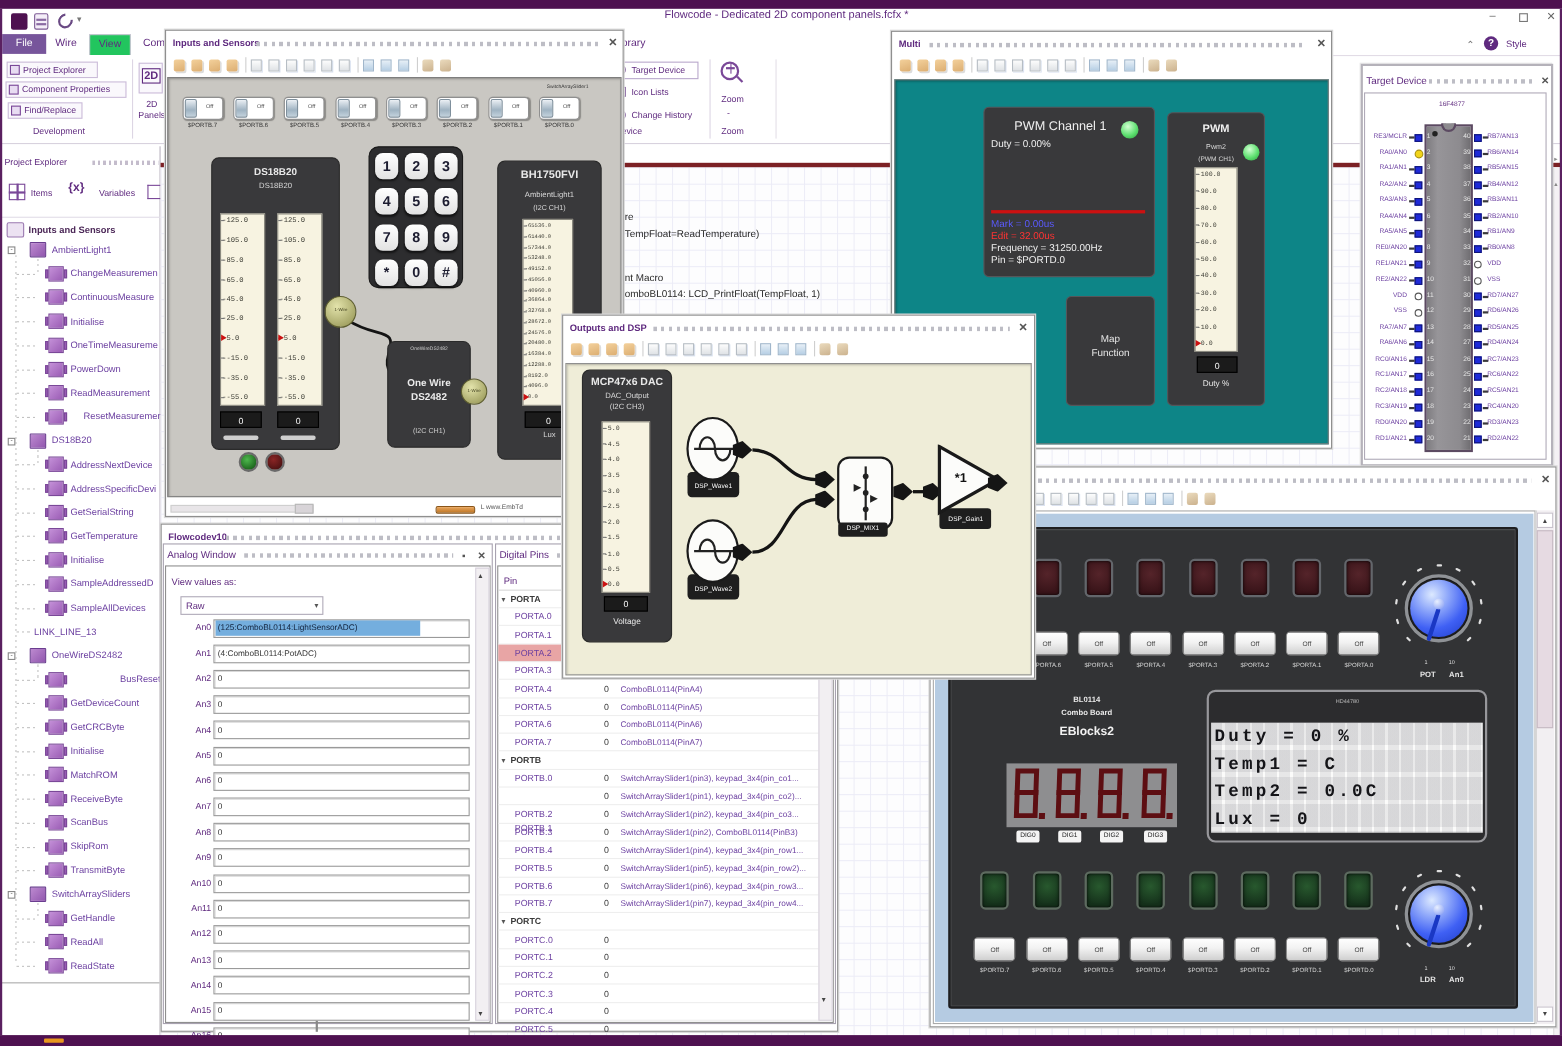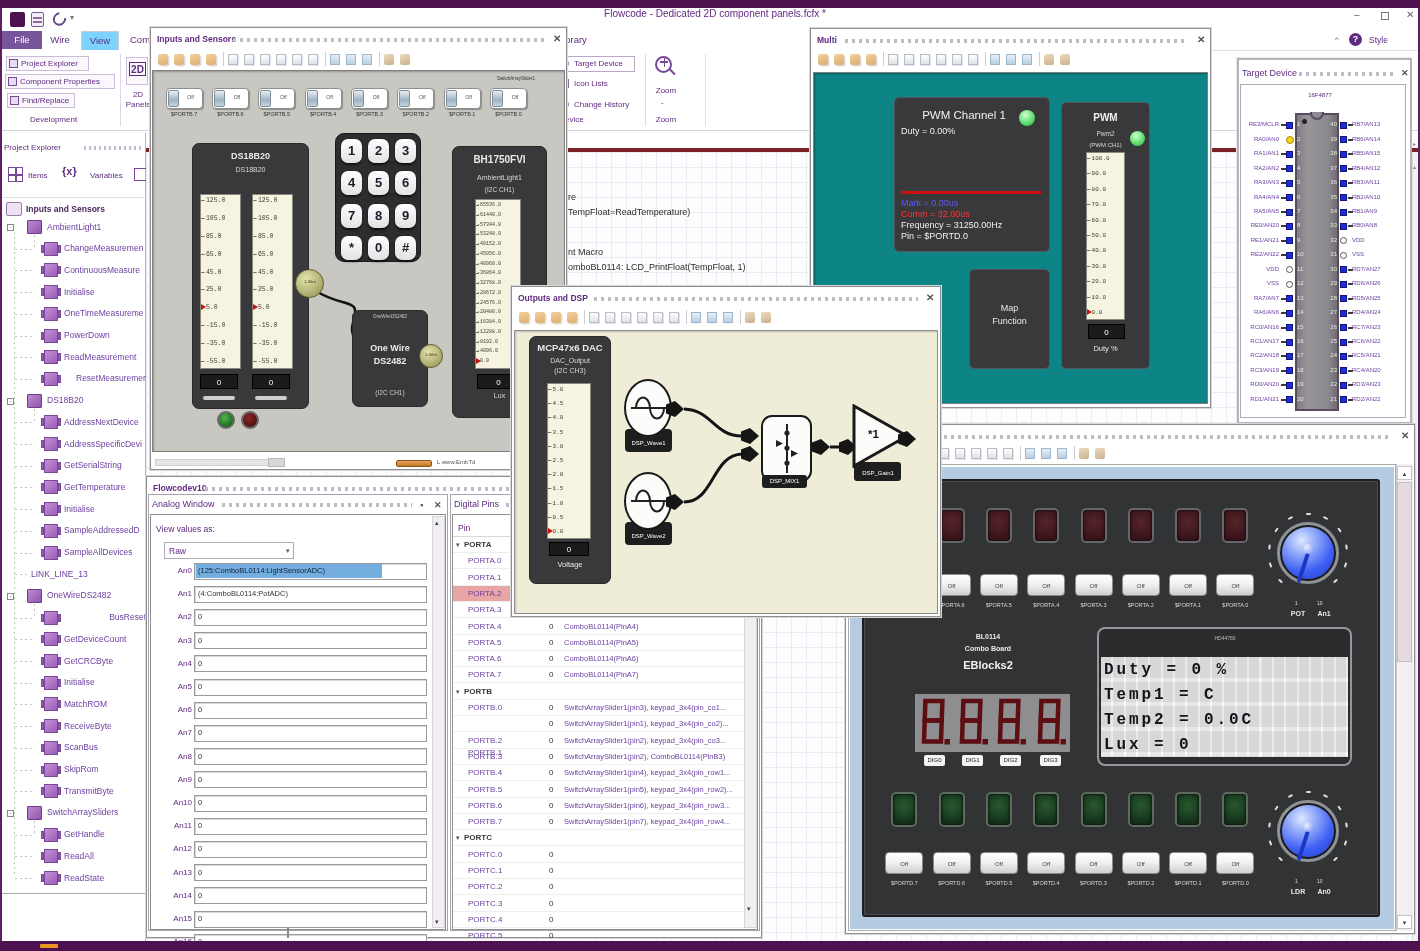--- a/index.html
+++ b/index.html
@@ -16,21 +16,21 @@
 <div class="ab" style="left:500px;top:8px;width:430px;height:12px;font:10px 'Liberation Sans',sans-serif;color:#5f2a7f;text-align:center;">Flowcode - Dedicated 2D component panels.fcfx *</div>
 <div class="ab" style="left:1354px;top:9px;width:10px;height:11px;font:10px 'Liberation Sans',sans-serif;color:#666;">–</div>
 <div class="ab" style="left:1381px;top:12px;width:8px;height:8px;border:1.2px solid #777;"></div>
 <div class="ab" style="left:1406px;top:9px;width:10px;height:11px;font:10px 'Liberation Sans',sans-serif;color:#666;">✕</div>
 <div class="ab" style="left:1333px;top:36px;width:10px;height:10px;font:9px 'Liberation Sans',sans-serif;color:#777;">⌃</div>
 <div class="ab" style="left:1349px;top:33px;width:13px;height:13px;background:#5f2a7f;border-radius:50%;color:#fff;font:bold 9px 'Liberation Sans',sans-serif;text-align:center;line-height:13px;">?</div>
 <div class="ab" style="left:1369px;top:35px;width:40px;height:10px;font:8.5px 'Liberation Sans',sans-serif;color:#5f2a7f;">Style</div>
 <div class="ab" style="left:1212px;top:50px;width:208px;height:1px;background:#e2dce6;"></div>
 <div class="ab" style="left:2px;top:31px;width:40px;height:18px;background:#77559b;color:#fff;font:9.5px 'Liberation Sans',sans-serif;text-align:center;line-height:18px;">File</div>
 <div class="ab" style="left:44px;top:31px;width:32px;height:18px;color:#5f2a7f;font:9.5px 'Liberation Sans',sans-serif;text-align:center;line-height:18px;">Wire</div>
-<div class="ab" style="left:81px;top:31px;width:38px;height:19px;background:#7dd3fc;border:1px solid #cfc8d8;border-bottom:none;color:#5f2a7f;font:9.5px 'Liberation Sans',sans-serif;text-align:center;line-height:18px;">View</div>
+<div class="ab" style="left:81px;top:31px;width:38px;height:19px;background:#22c55e;border:1px solid #cfc8d8;border-bottom:none;color:#5f2a7f;font:9.5px 'Liberation Sans',sans-serif;text-align:center;line-height:18px;">View</div>
 <div class="ab" style="left:124px;top:31px;width:40px;height:18px;color:#5f2a7f;font:9.5px 'Liberation Sans',sans-serif;text-align:center;line-height:18px;">Comm</div>
 <div class="ab" style="left:542px;top:31px;width:60px;height:18px;color:#5f2a7f;font:9.5px 'Liberation Sans',sans-serif;line-height:18px;">Temporary</div>
 <div class="ab" style="left:6px;top:56px;width:83px;height:15px;border:1px solid #cbbcd9;background:#faf8fc;"></div>
 <div class="ab" style="left:9px;top:59px;width:9px;height:9px;border:1.5px solid #7a4898;background:#e8dcf2;"></div>
 <div class="ab" style="left:21px;top:59px;width:67px;height:10px;font:8px 'Liberation Sans',sans-serif;color:#5f2a7f;white-space:nowrap;">Project Explorer</div>
 <div class="ab" style="left:5px;top:74px;width:110px;height:15px;border:1px solid #cbbcd9;background:#faf8fc;"></div>
 <div class="ab" style="left:8px;top:77px;width:9px;height:9px;border:1.5px solid #7a4898;background:#e8dcf2;"></div>
 <div class="ab" style="left:20px;top:77px;width:94px;height:10px;font:8px 'Liberation Sans',sans-serif;color:#5f2a7f;white-space:nowrap;">Component Properties</div>
 <div class="ab" style="left:7px;top:93px;width:68px;height:15px;border:1px solid #cbbcd9;background:#faf8fc;"></div>
 <div class="ab" style="left:10px;top:96px;width:9px;height:9px;border:1.5px solid #7a4898;background:#e8dcf2;"></div>
@@ -918,21 +918,21 @@
 <div class="ab" style="left:1022px;top:54px;width:10px;height:11px;background:linear-gradient(180deg,#e3edf6,#aac7e0);border:1px solid #90aac2;opacity:.85;"></div>
 <div class="ab" style="left:1044px;top:54px;width:10px;height:11px;background:linear-gradient(160deg,#e4cfa8,#ba9868);border-radius:2px;opacity:.75;"></div>
 <div class="ab" style="left:1060px;top:54px;width:10px;height:11px;background:linear-gradient(160deg,#e4cfa8,#ba9868);border-radius:2px;opacity:.75;"></div>
 <div class="ab" style="left:813px;top:72px;width:395px;height:332px;background:#0d8587;border:1px solid #7e7e7e;box-shadow:inset 1px 1px 2px rgba(0,0,0,.3);"></div>
 <div class="ab" style="left:894px;top:97px;width:156px;height:155px;background:#39393b;border-radius:5px;border:1px solid #56565a;"></div>
 <div class="ab" style="left:894px;top:109px;width:140px;height:14px;font:11.5px 'Liberation Sans',sans-serif;color:#f0f0f0;text-align:center;">PWM Channel 1</div>
 <div class="ab" style="left:1019px;top:110px;width:16px;height:16px;background:radial-gradient(circle at 40% 32%,#d2ffd2,#5ee070 55%,#2a9a3a);border-radius:50%;"></div>
 <div class="ab" style="left:901px;top:126px;width:100px;height:11px;font:9px 'Liberation Sans',sans-serif;color:#f0f0f0;">Duty = 0.00%</div>
 <div class="ab" style="left:901px;top:191px;width:140px;height:2.5px;background:#cc1111;"></div>
 <div class="ab" style="left:901px;top:198px;width:120px;height:11px;font:9px 'Liberation Sans',sans-serif;color:#5a5aff;">Mark = 0.00us</div>
-<div class="ab" style="left:901px;top:209px;width:120px;height:11px;font:9px 'Liberation Sans',sans-serif;color:#ff3333;">Comm = 32.00us</div>
+<div class="ab" style="left:901px;top:209px;width:120px;height:11px;font:9px 'Liberation Sans',sans-serif;color:#ff3333;">Edit = 32.00us</div>
 <div class="ab" style="left:901px;top:220px;width:140px;height:11px;font:9px 'Liberation Sans',sans-serif;color:#f0f0f0;">Frequency = 31250.00Hz</div>
 <div class="ab" style="left:901px;top:231px;width:120px;height:11px;font:9px 'Liberation Sans',sans-serif;color:#f0f0f0;">Pin = $PORTD.0</div>
 <div class="ab" style="left:969px;top:269px;width:81px;height:100px;background:#39393b;border-radius:5px;border:1px solid #56565a;"></div>
 <div class="ab" style="left:969px;top:303px;width:81px;height:11px;font:9px 'Liberation Sans',sans-serif;color:#e8e8e8;text-align:center;">Map</div>
 <div class="ab" style="left:969px;top:316px;width:81px;height:11px;font:9px 'Liberation Sans',sans-serif;color:#e8e8e8;text-align:center;">Function</div>
 <div class="ab" style="left:1061px;top:102px;width:89px;height:267px;background:#39393b;border-radius:5px;border:1px solid #56565a;"></div>
 <div class="ab" style="left:1061px;top:112px;width:89px;height:12px;font:bold 10px 'Liberation Sans',sans-serif;color:#f0f0f0;text-align:center;">PWM</div>
 <div class="ab" style="left:1061px;top:130px;width:89px;height:9px;font:6.5px 'Liberation Sans',sans-serif;color:#d8d8d8;text-align:center;">Pwm2</div>
 <div class="ab" style="left:1061px;top:142px;width:89px;height:9px;font:6px 'Liberation Sans',sans-serif;color:#d8d8d8;text-align:center;">(PWM CH1)</div>
 <div class="ab" style="left:1130px;top:131px;width:15px;height:15px;background:radial-gradient(circle at 40% 32%,#d2ffd2,#5ee070 55%,#2a9a3a);border-radius:50%;"></div>

